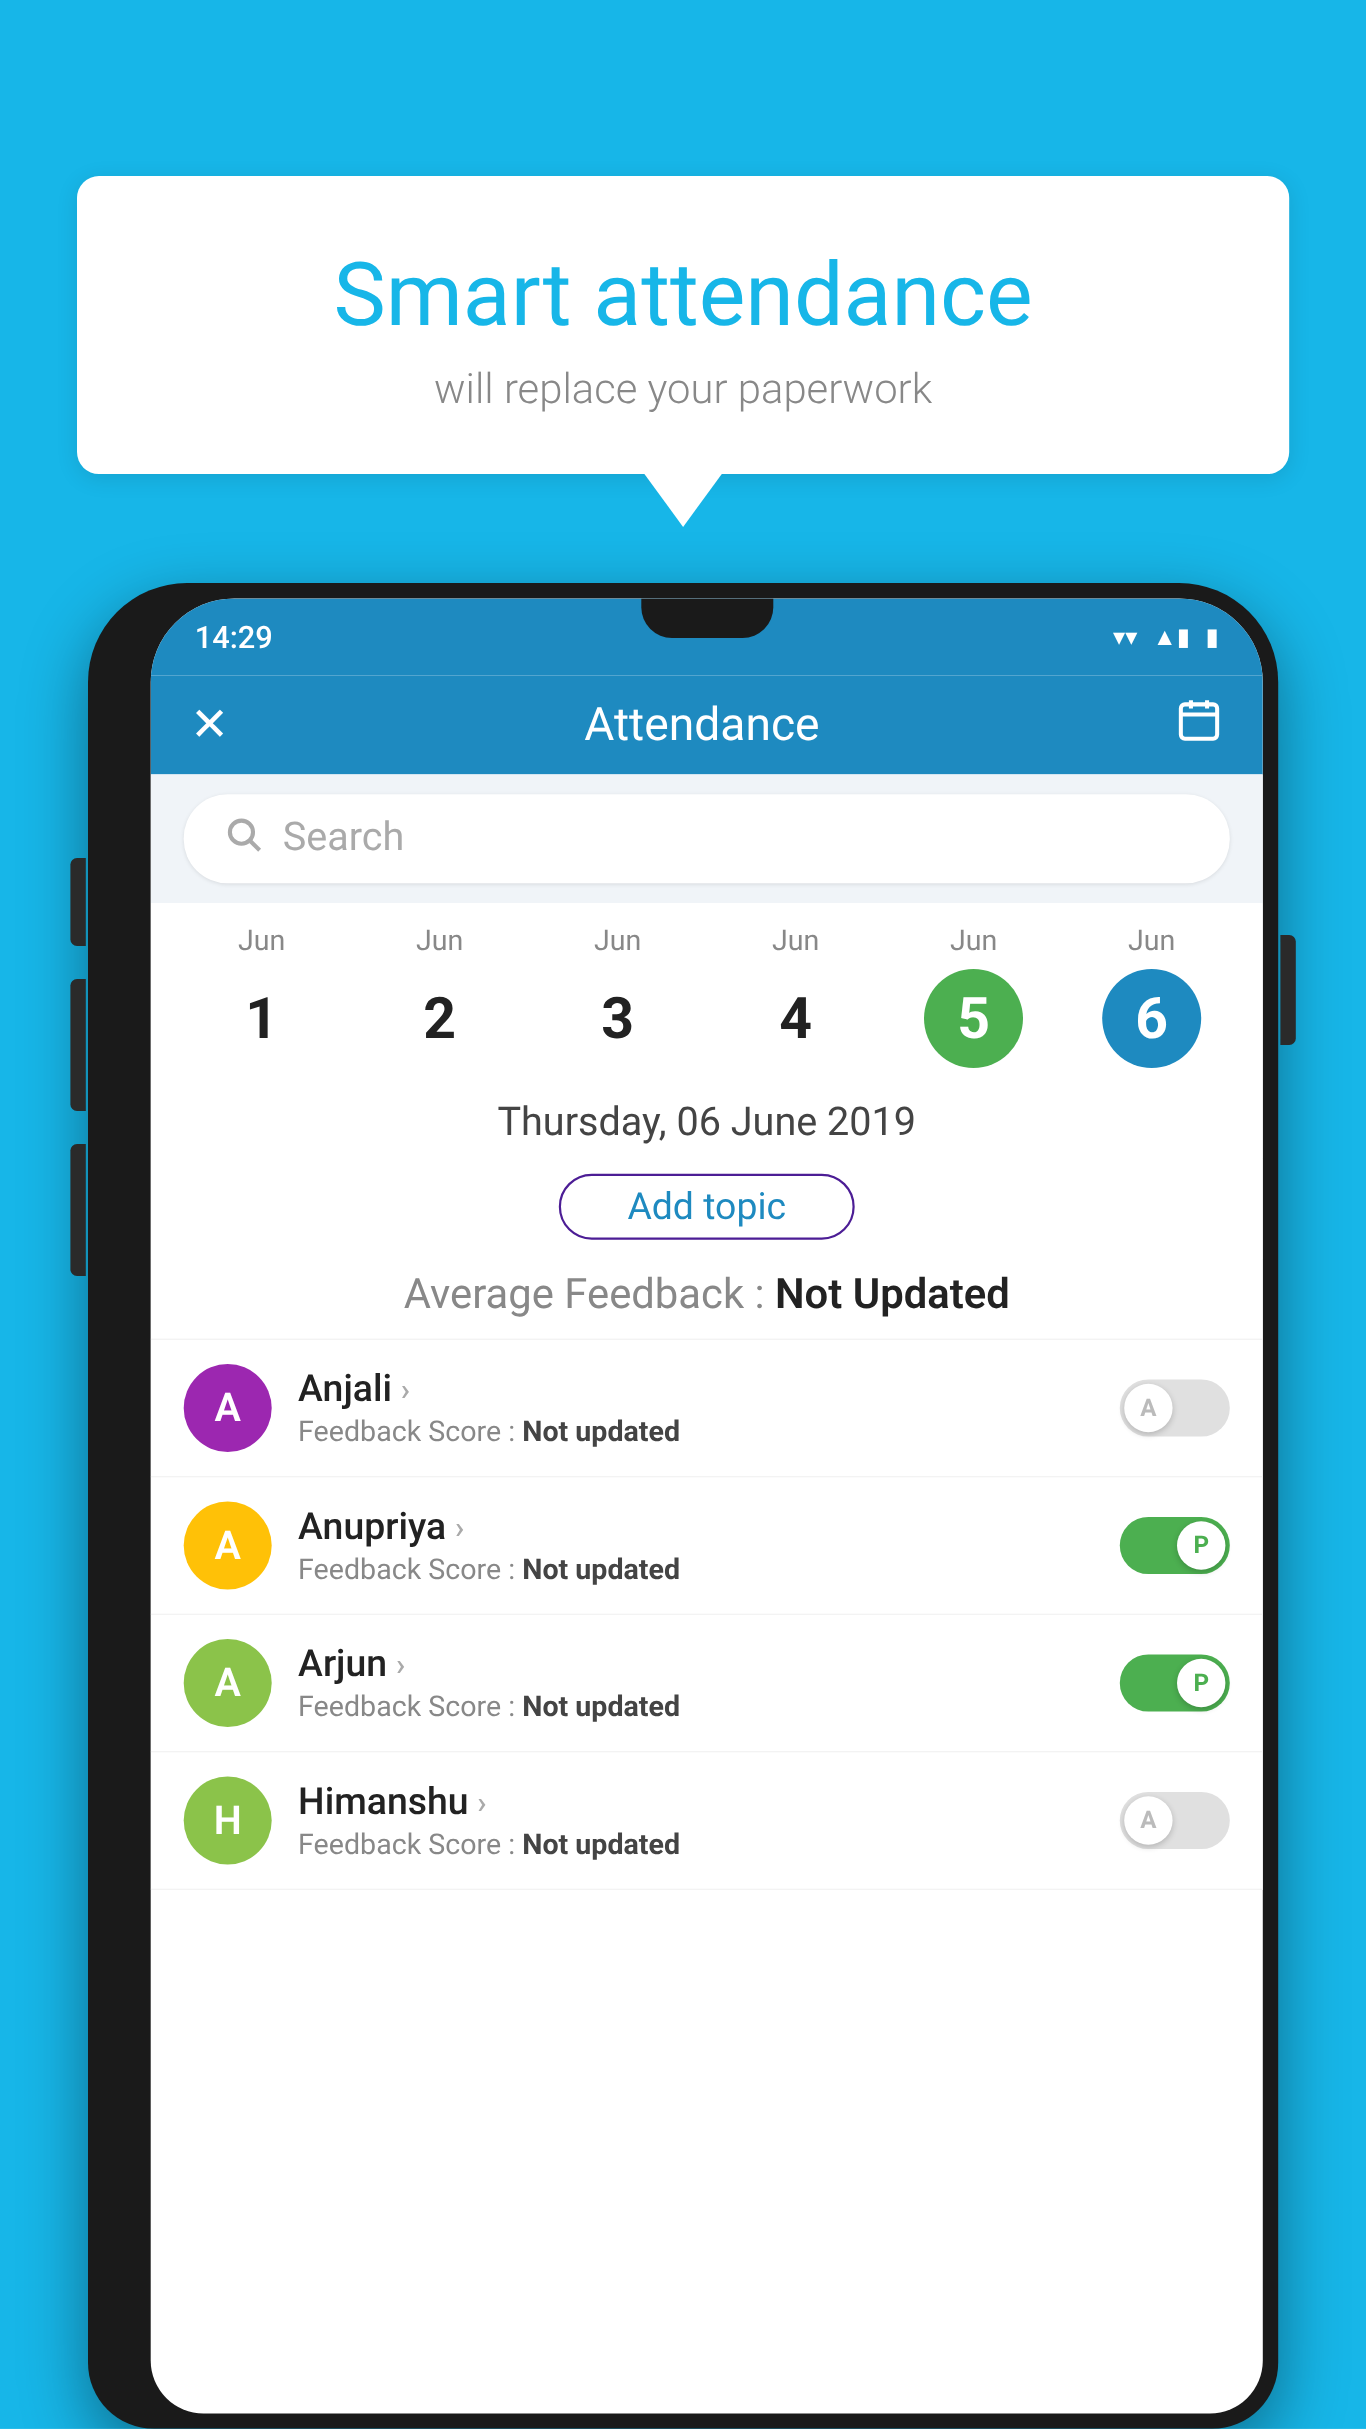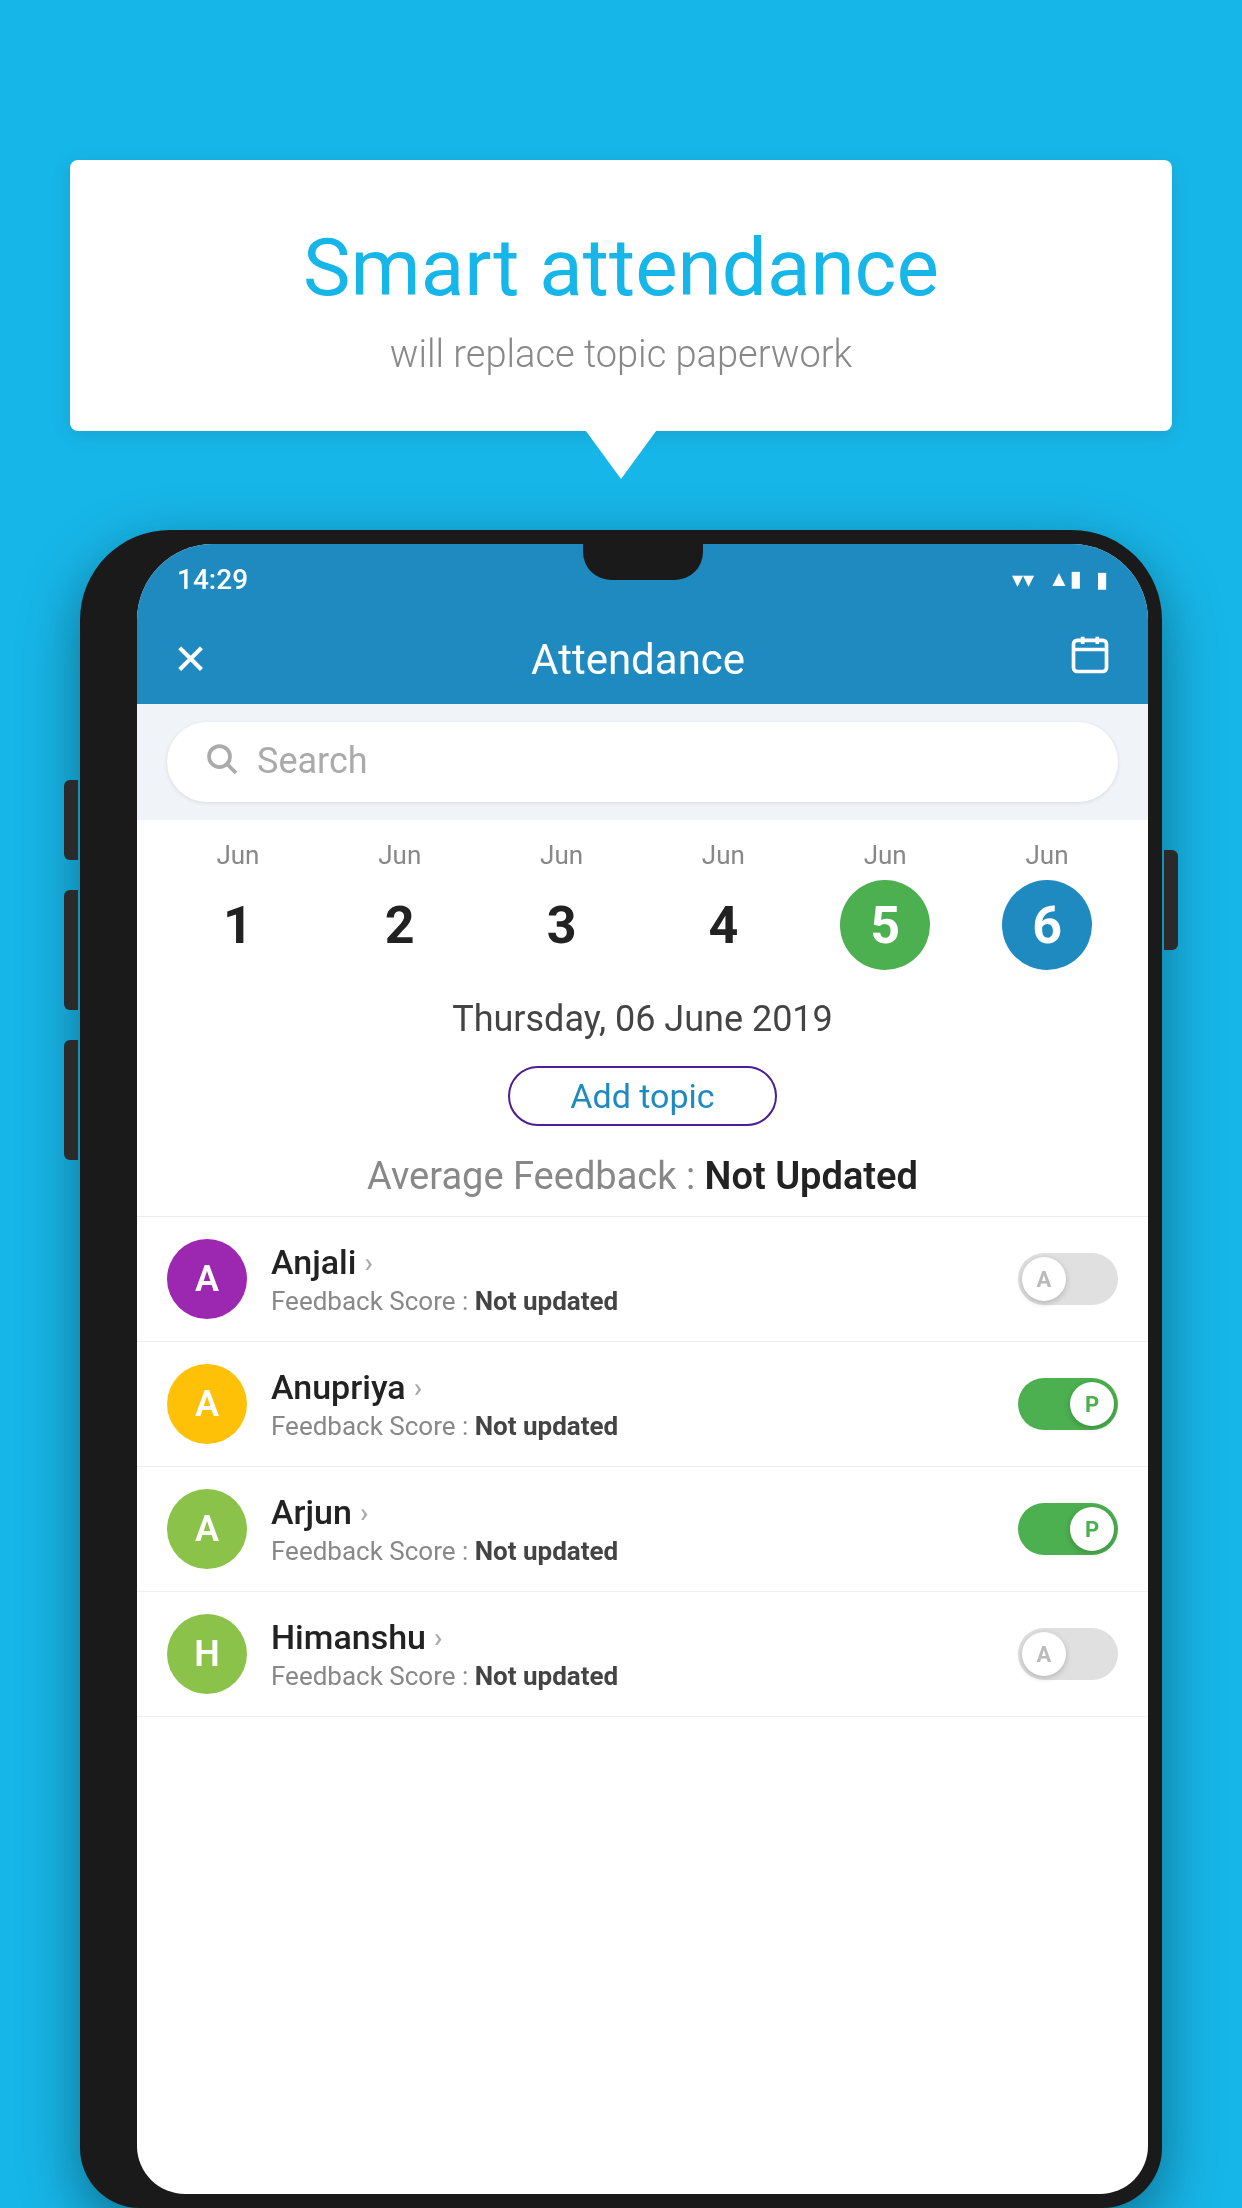--- a/index.html
+++ b/index.html
@@ -14,21 +14,21 @@
 
     
     .speech-bubble-container {
       position: absolute;
       top: 160px;
       left: 70px;
       right: 70px;
     }
     .speech-bubble {
       background: white;
-      border-radius: 8px;
+      border-radius: 20px;
       padding: 60px 60px 55px;
       text-align: center;
       box-shadow: 0 4px 20px rgba(0,0,0,0.1);
     }
     .speech-bubble::after {
       content: '';
       position: absolute;
       bottom: -48px;
       left: 50%;
       transform: translateX(-50%);
@@ -372,21 +372,21 @@
     
   </style>
 </head>
 <body>
 
 <div style="width:1242px;height:2208px;background:#17b6e8;position:relative;">
 
   <div class="speech-bubble-container">
     <div class="speech-bubble">
       <div class="bubble-title">Smart attendance</div>
-      <div class="bubble-subtitle">will replace topic paperwork</div>
+      <div class="bubble-subtitle">will replace your paperwork</div>
     </div>
   </div>
 
   <div class="phone-frame">
 
     <div class="phone-side-btn-right"></div>
     <div class="phone-side-btn-left1"></div>
     <div class="phone-side-btn-left2"></div>
     <div class="phone-side-btn-left3"></div>
 

